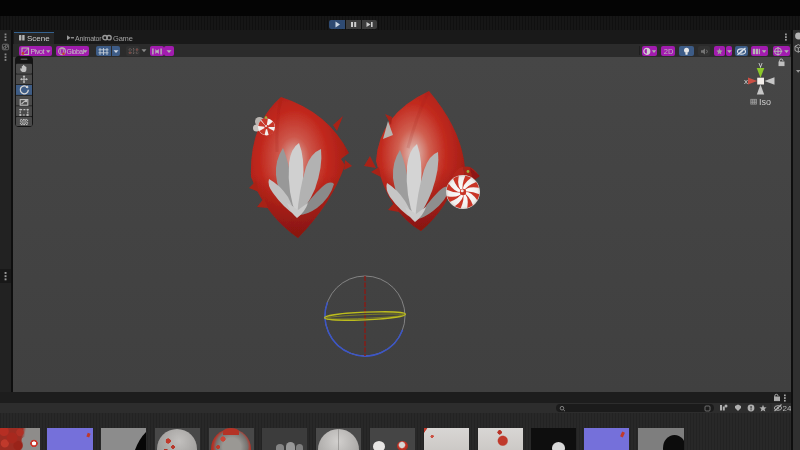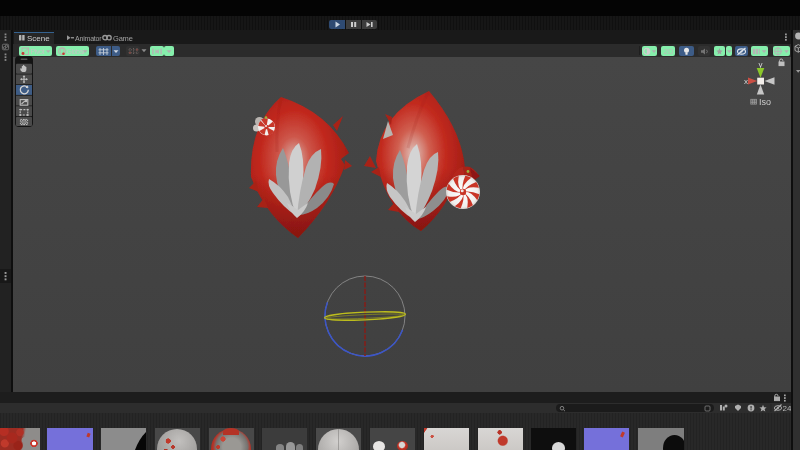--- a/index.html
+++ b/index.html
@@ -1,15 +1,15 @@
 <!DOCTYPE html>
 <html><head><meta charset="utf-8"><style>
 html,body{margin:0;padding:0;width:800px;height:450px;background:#1a1a1a;font-family:"Liberation Sans",sans-serif;overflow:hidden}
 .abs{position:absolute}
-.btn{position:absolute;background:#86efac;border-radius:2px}
+.btn{position:absolute;background:#a21caf;border-radius:2px}
 svg{display:block}
 </style></head>
 <body>
 
 <div class="abs" style="left:0;top:0;width:800px;height:16px;background:#040404"></div>
 
 <div class="abs" style="left:0;top:16px;width:800px;height:14px;background:repeating-linear-gradient(90deg,#101010 0 1px,#161616 1px 3px)"></div>
 <div class="abs" style="left:329px;top:20px;width:16px;height:9px;background:#2e4a72;border-radius:2px 0 0 2px">
  <svg width="16" height="9">
       <path d="M6.5 1.5 L11 4.5 L6.5 7.5 Z" fill="#c8d4e2"></path>

